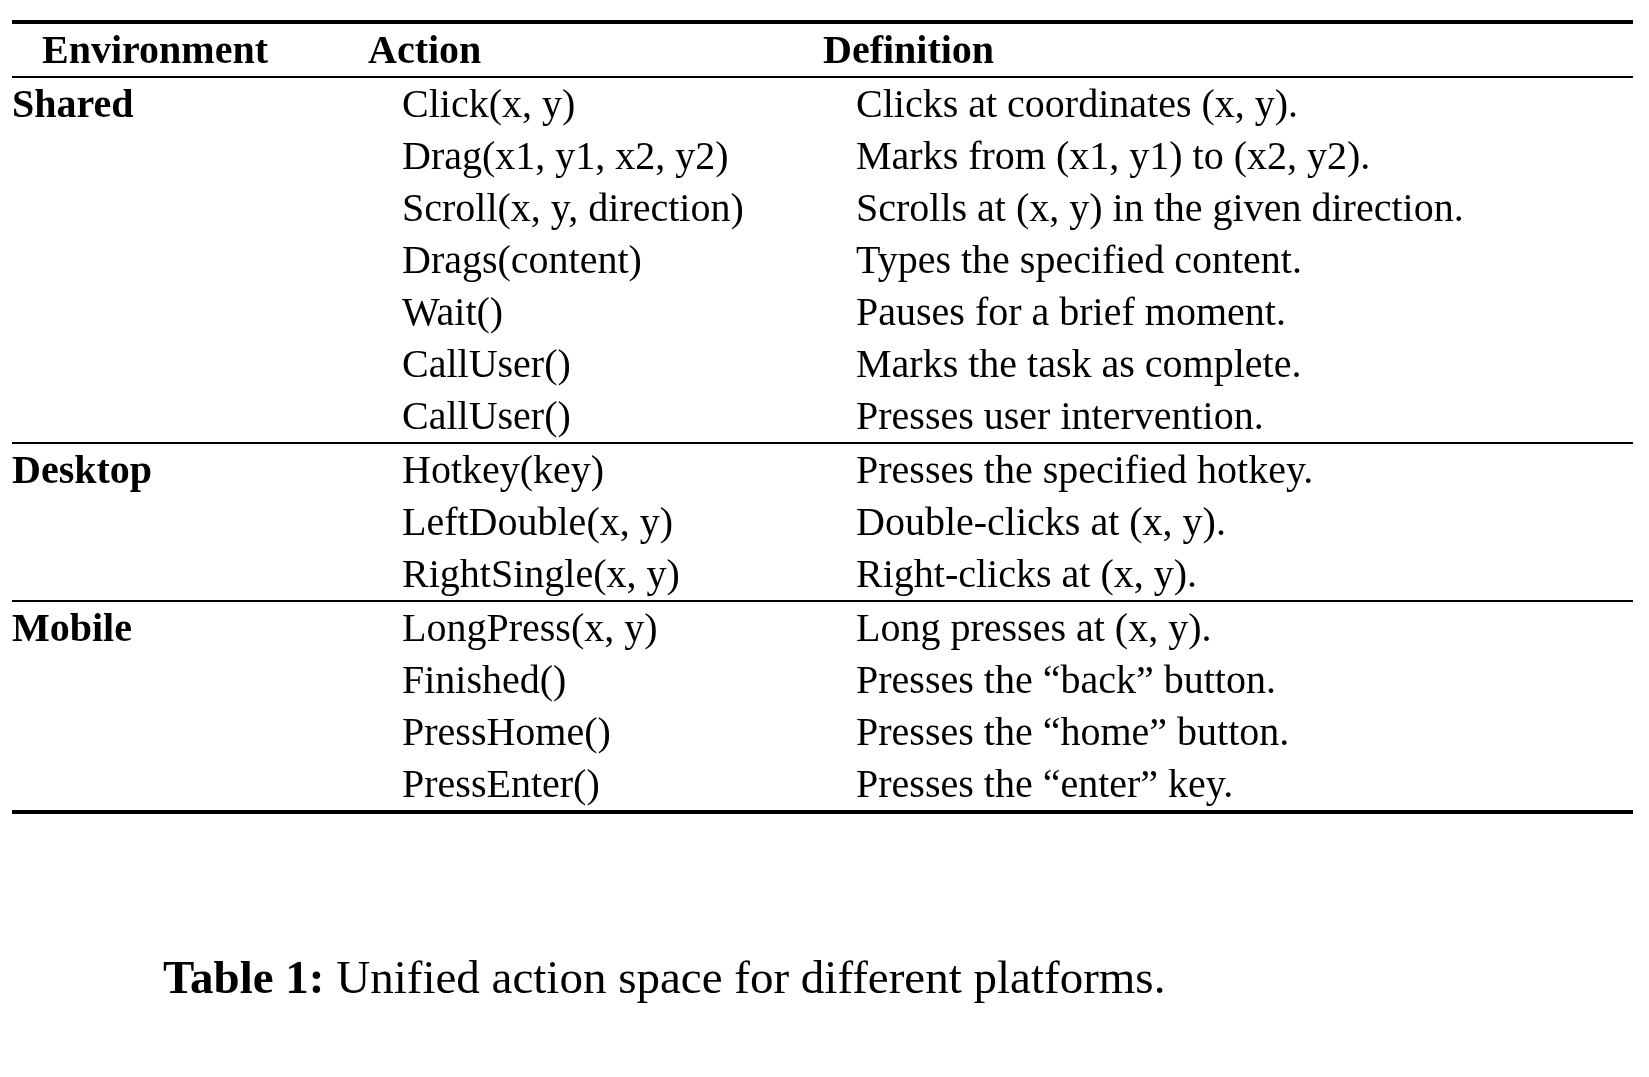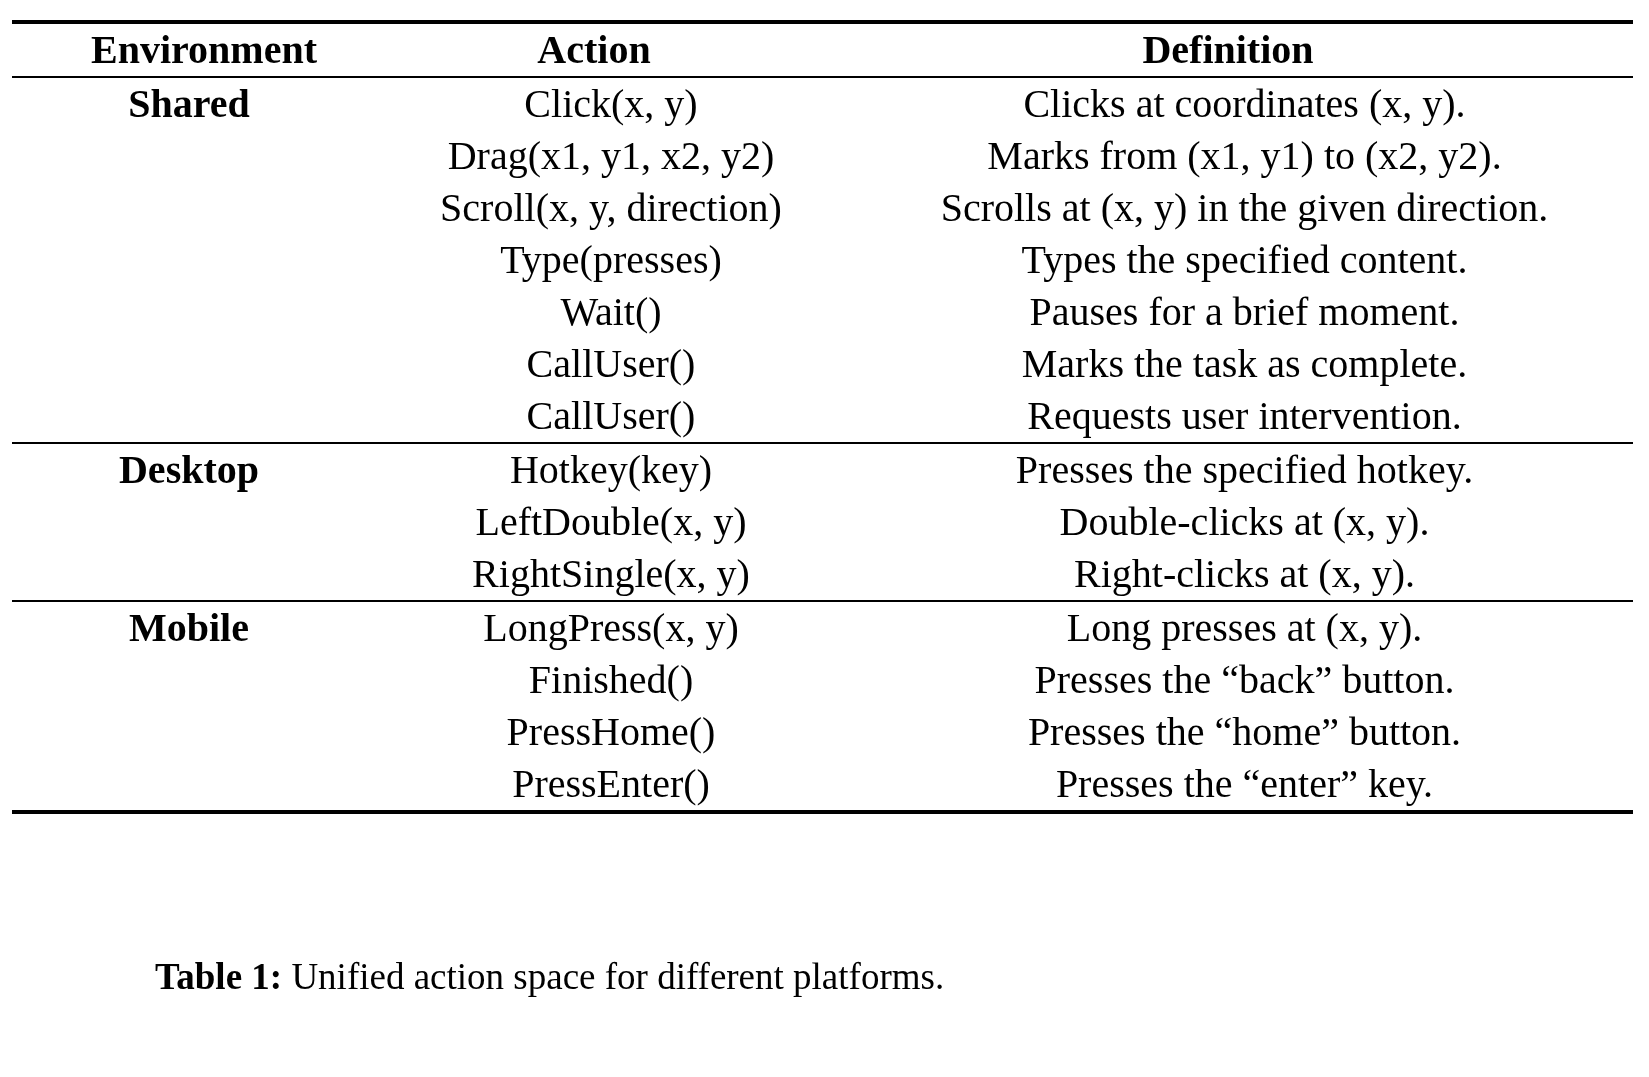--- a/index.html
+++ b/index.html
@@ -40,21 +40,21 @@
     table-layout: fixed;
   }
   table.actions col.c-env   { width: 354px; }
   table.actions col.c-act   { width: 454px; }
   table.actions col.c-def   { width: 813px; }
 
   table.actions th,
   table.actions td {
     padding: 0;
     margin: 0;
-    text-align: center;
+    text-align: left;
     vertical-align: top;
     font-size: 40px;
     line-height: 52px;
   }
 
   .head-row th {
     font-weight: bold;
     font-size: 40px;
     line-height: 52px;
     padding-top: 10px;
@@ -86,24 +86,24 @@
   .line {
     display: block;
     height: 52px;
     line-height: 52px;
     white-space: pre;
     margin-left: 36px;
   }
 
   .caption {
     position: absolute;
-    left: 155px;
+    left: 163px;
     top: 948px;
     width: 1400px;
-    font-size: 37px;
+    font-size: 47px;
     line-height: 58px;
     white-space: nowrap;
   }
   .caption .cap-label {
     font-weight: bold;
   }
   .caption .cap-text {
     font-weight: normal;
   }
 </style>
@@ -137,33 +137,33 @@
         <col class="c-act">
         <col class="c-def">
     </colgroup>
     <tbody>
       <tr>
         <td class="env-cell">Shared</td>
         <td class="act-cell">
           <span class="line">Click(x, y)</span>
           <span class="line">Drag(x1, y1, x2, y2)</span>
           <span class="line">Scroll(x, y, direction)</span>
-          <span class="line">Type(presses)</span>
+          <span class="line">Drags(content)</span>
           <span class="line">Wait()</span>
           <span class="line">CallUser()</span>
           <span class="line">CallUser()</span>
         </td>
         <td class="def-cell">
           <span class="line">Clicks at coordinates (x, y).</span>
           <span class="line">Marks from (x1, y1) to (x2, y2).</span>
           <span class="line">Scrolls at (x, y) in the given direction.</span>
           <span class="line">Types the specified content.</span>
           <span class="line">Pauses for a brief moment.</span>
           <span class="line">Marks the task as complete.</span>
-          <span class="line">Requests user intervention.</span>
+          <span class="line">Presses user intervention.</span>
         </td>
       </tr>
     </tbody>
   </table>
 
   <div class="rule-thin"></div>
 
   <table class="actions group-block">
     <colgroup>
       <col class="c-env">

